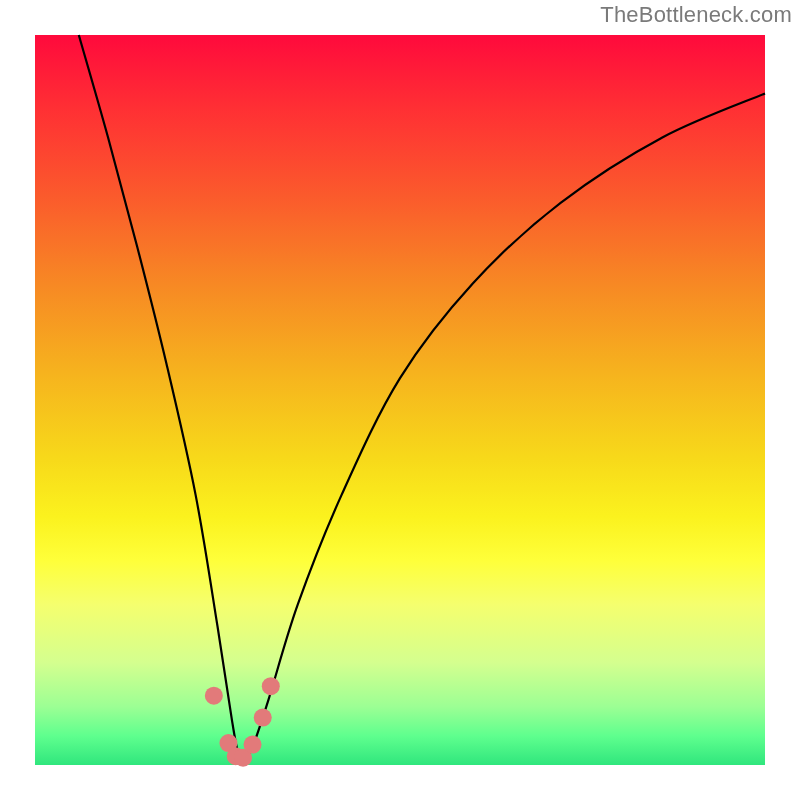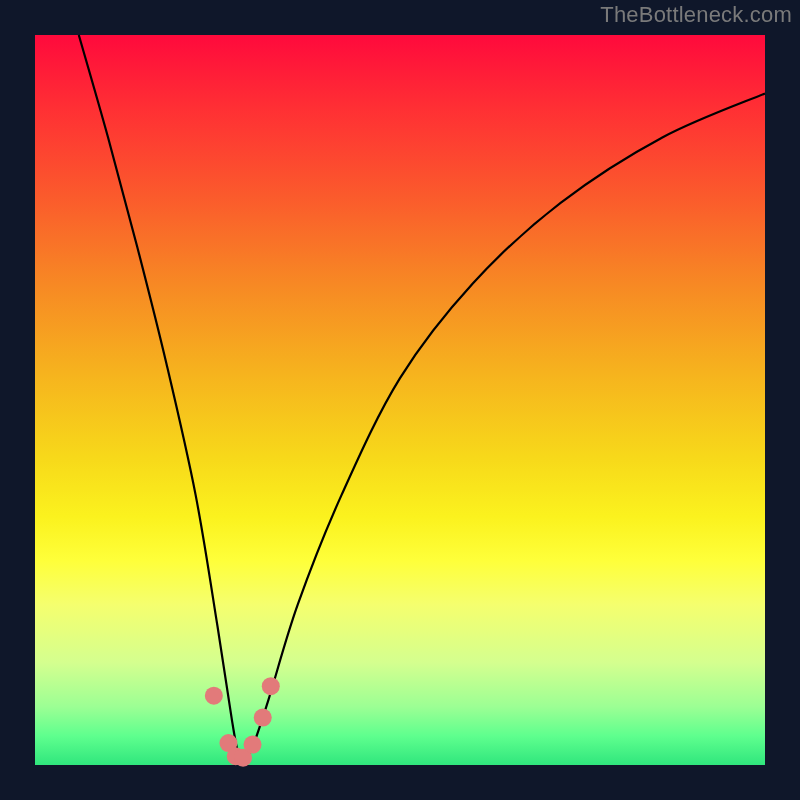--- a/index.html
+++ b/index.html
@@ -3,21 +3,21 @@
 <meta charset="utf-8">
 <style>
   * { margin: 0; padding: 0; box-sizing: border-box; }
   html, body { width: 800px; height: 800px; overflow: hidden; }
   body { background: #000; font-family: Arial, Helvetica, sans-serif; }
 
   .stage {
     position: relative;
     width: 800px;
     height: 800px;
-    background: #0f172a;
+    background: #ffffff;
   }
 
   .plot-area {
     position: absolute;
     left: 35px;
     top: 35px;
     width: 730px;
     height: 730px;
     background: linear-gradient(
       to bottom,

